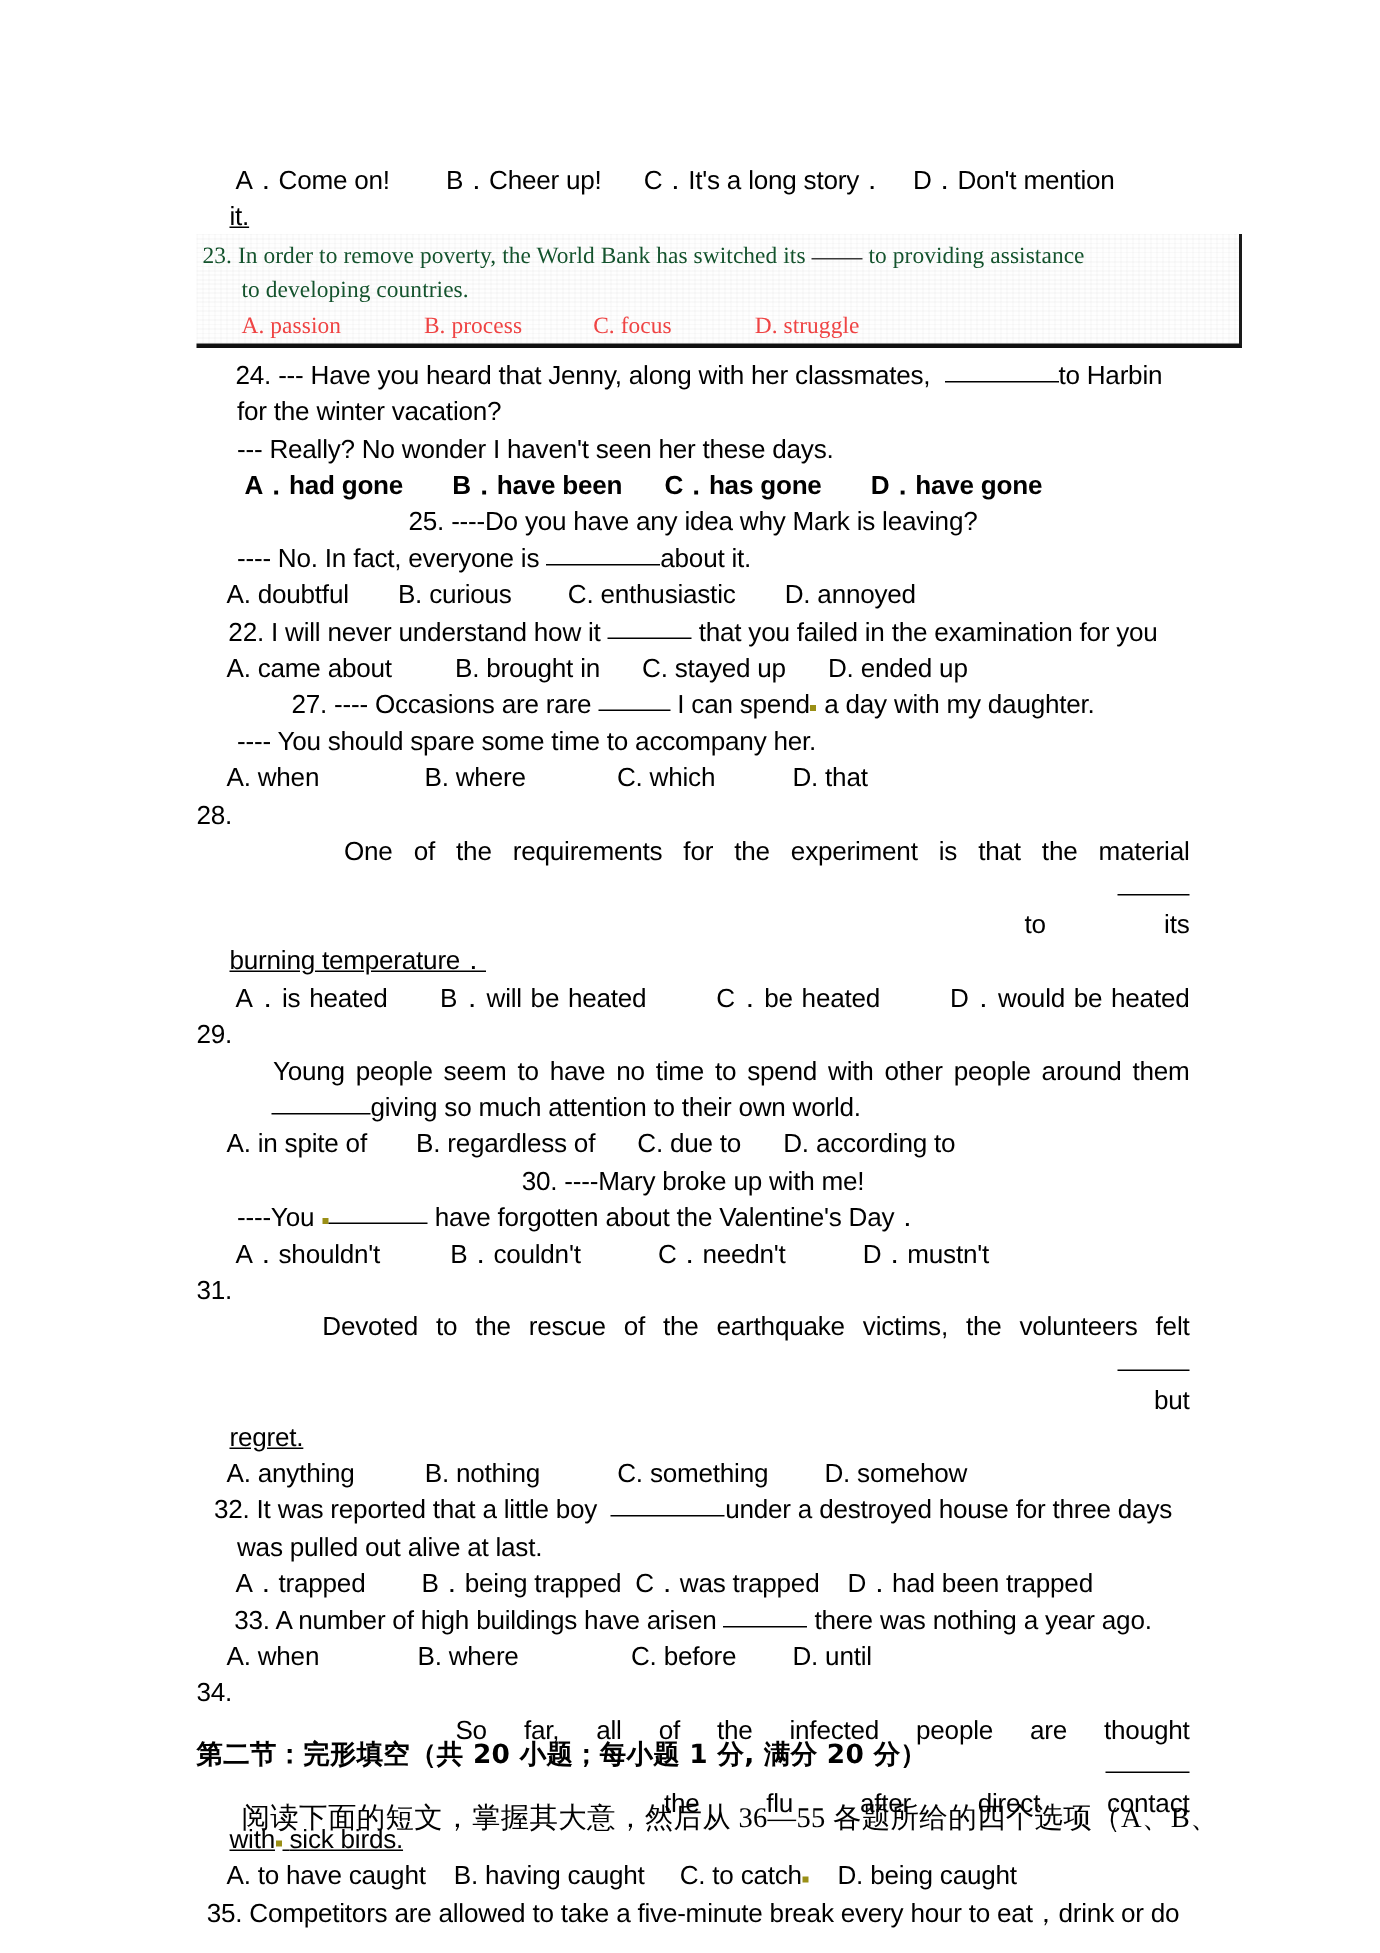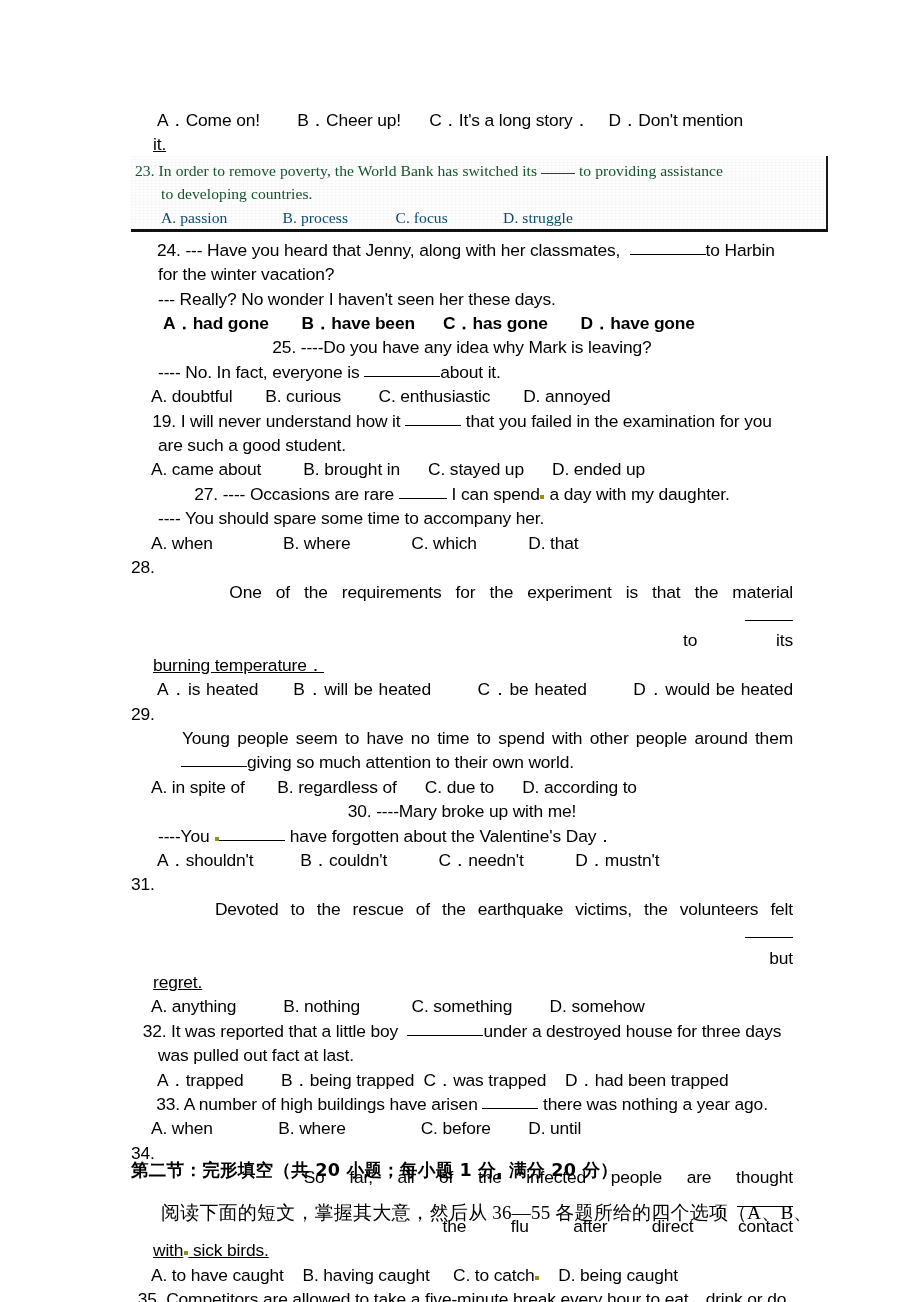--- a/index.html
+++ b/index.html
@@ -80,21 +80,21 @@
     font-family: "Liberation Serif", "DejaVu Serif", serif;
     font-size: 15.6px;
     line-height: 23.4px;
     color: #14532d;
     white-space: pre;
     letter-spacing: 0.05px;
     position: relative;
   }
   .scan-l1 { padding-left: 4px;  padding-top: 3px; }
   .scan-l2 { padding-left: 30px; }
-  .scan-l3 { padding-left: 30px; color: #0c4a6e; }
+  .scan-l3 { padding-left: 30px; color: #ef4444; }
   .scan-blank {
     display: inline-block;
     width: 34px;
     border-bottom: 1.4px solid #3a3a3a;
     vertical-align: 2px;
   }
 
   
   .bl {
     display: inline-block;
@@ -157,22 +157,21 @@
 
     <div class="ln ind1 nowrap"><span></span><span>24.</span><span> </span><span>--- Have you heard that Jenny, along with her classmates,</span><span>  </span><span class="bl bl-xl"></span><span>to Harbin</span></div>
     <div class="ln cont">for the winter vacation?</div>
     <div class="ln cont">--- Really? No wonder I haven't seen her these days.</div>
     <div class="ln opts">A．had gone       B．have been      C．has gone       D．have gone</div>
 
     <div class="ln q nowrap"><span>25.</span><span> </span><span>----Do you have any idea why Mark is leaving?</span></div>
     <div class="ln cont nowrap"><span>---- No. In fact, everyone is</span><span> </span><span class="bl bl-xl"></span><span>about it.</span></div>
     <div class="ln opts-n">A. doubtful       B. curious        C. enthusiastic       D. annoyed</div>
 
-    <div class="ln q nowrap"><span>19.</span><span> </span><span>I will never understand how it</span><span> </span><span class="bl bl-m"></span><span> </span><span>that you failed in the examination for you</span></div>
-    <div class="ln cont">are such a good student.</div>
+    <div class="ln q nowrap"><span>22.</span><span> </span><span>I will never understand how it</span><span> </span><span class="bl bl-m"></span><span> </span><span>that you failed in the examination for you</span></div>
     <div class="ln opts-n">A. came about         B. brought in      C. stayed up      D. ended up</div>
 
     <div class="ln q nowrap"><span>27.</span><span> </span><span>---- Occasions are rare</span><span> </span><span class="bl bl-s"></span><span> </span><span>I can spend</span><span class="dot"></span><span> </span><span>a day with my daughter.</span></div>
     <div class="ln cont">---- You should spare some time to accompany her.</div>
     <div class="ln opts-n">A. when               B. where             C. which           D. that</div>
 
     <div class="ln q just"><span>28.</span>
        <span>One of the requirements for the experiment is that the material</span>
        <span class="bl bl-s"></span>
        <span>to its</span></div>
@@ -189,21 +188,21 @@
     <div class="ln ind1">A．shouldn't          B．couldn't           C．needn't           D．mustn't</div>
 
     <div class="ln q just"><span>31.</span>
        <span>Devoted to the rescue of the earthquake victims, the volunteers felt</span>
        <span class="bl bl-s"></span>
        <span>but</span></div>
     <div class="ln cont2">regret.</div>
     <div class="ln opts-n">A. anything          B. nothing           C. something        D. somehow</div>
 
     <div class="ln q nowrap"><span>32.</span><span> </span><span>It was reported that a little boy</span><span>  </span><span class="bl bl-xl"></span><span>under a destroyed house for three days</span></div>
-    <div class="ln cont">was pulled out fact at last.</div>
+    <div class="ln cont">was pulled out alive at last.</div>
     <div class="ln ind1">A．trapped        B．being trapped  C．was trapped    D．had been trapped</div>
 
     <div class="ln q nowrap"><span>33.</span><span> </span><span>A number of high buildings have arisen</span><span> </span><span class="bl bl-m"></span><span> </span><span>there was nothing a year ago.</span></div>
     <div class="ln opts-n">A. when              B. where                C. before        D. until</div>
 
     <div class="ln q just"><span>34.</span>
        <span>So far, all of the infected people are thought</span>
        <span class="bl bl-m"></span>
        <span>the flu after direct contact</span></div>
     <div class="ln cont2 nowrap"><span>with</span><span class="dot"></span><span> </span><span>sick birds.</span></div>

